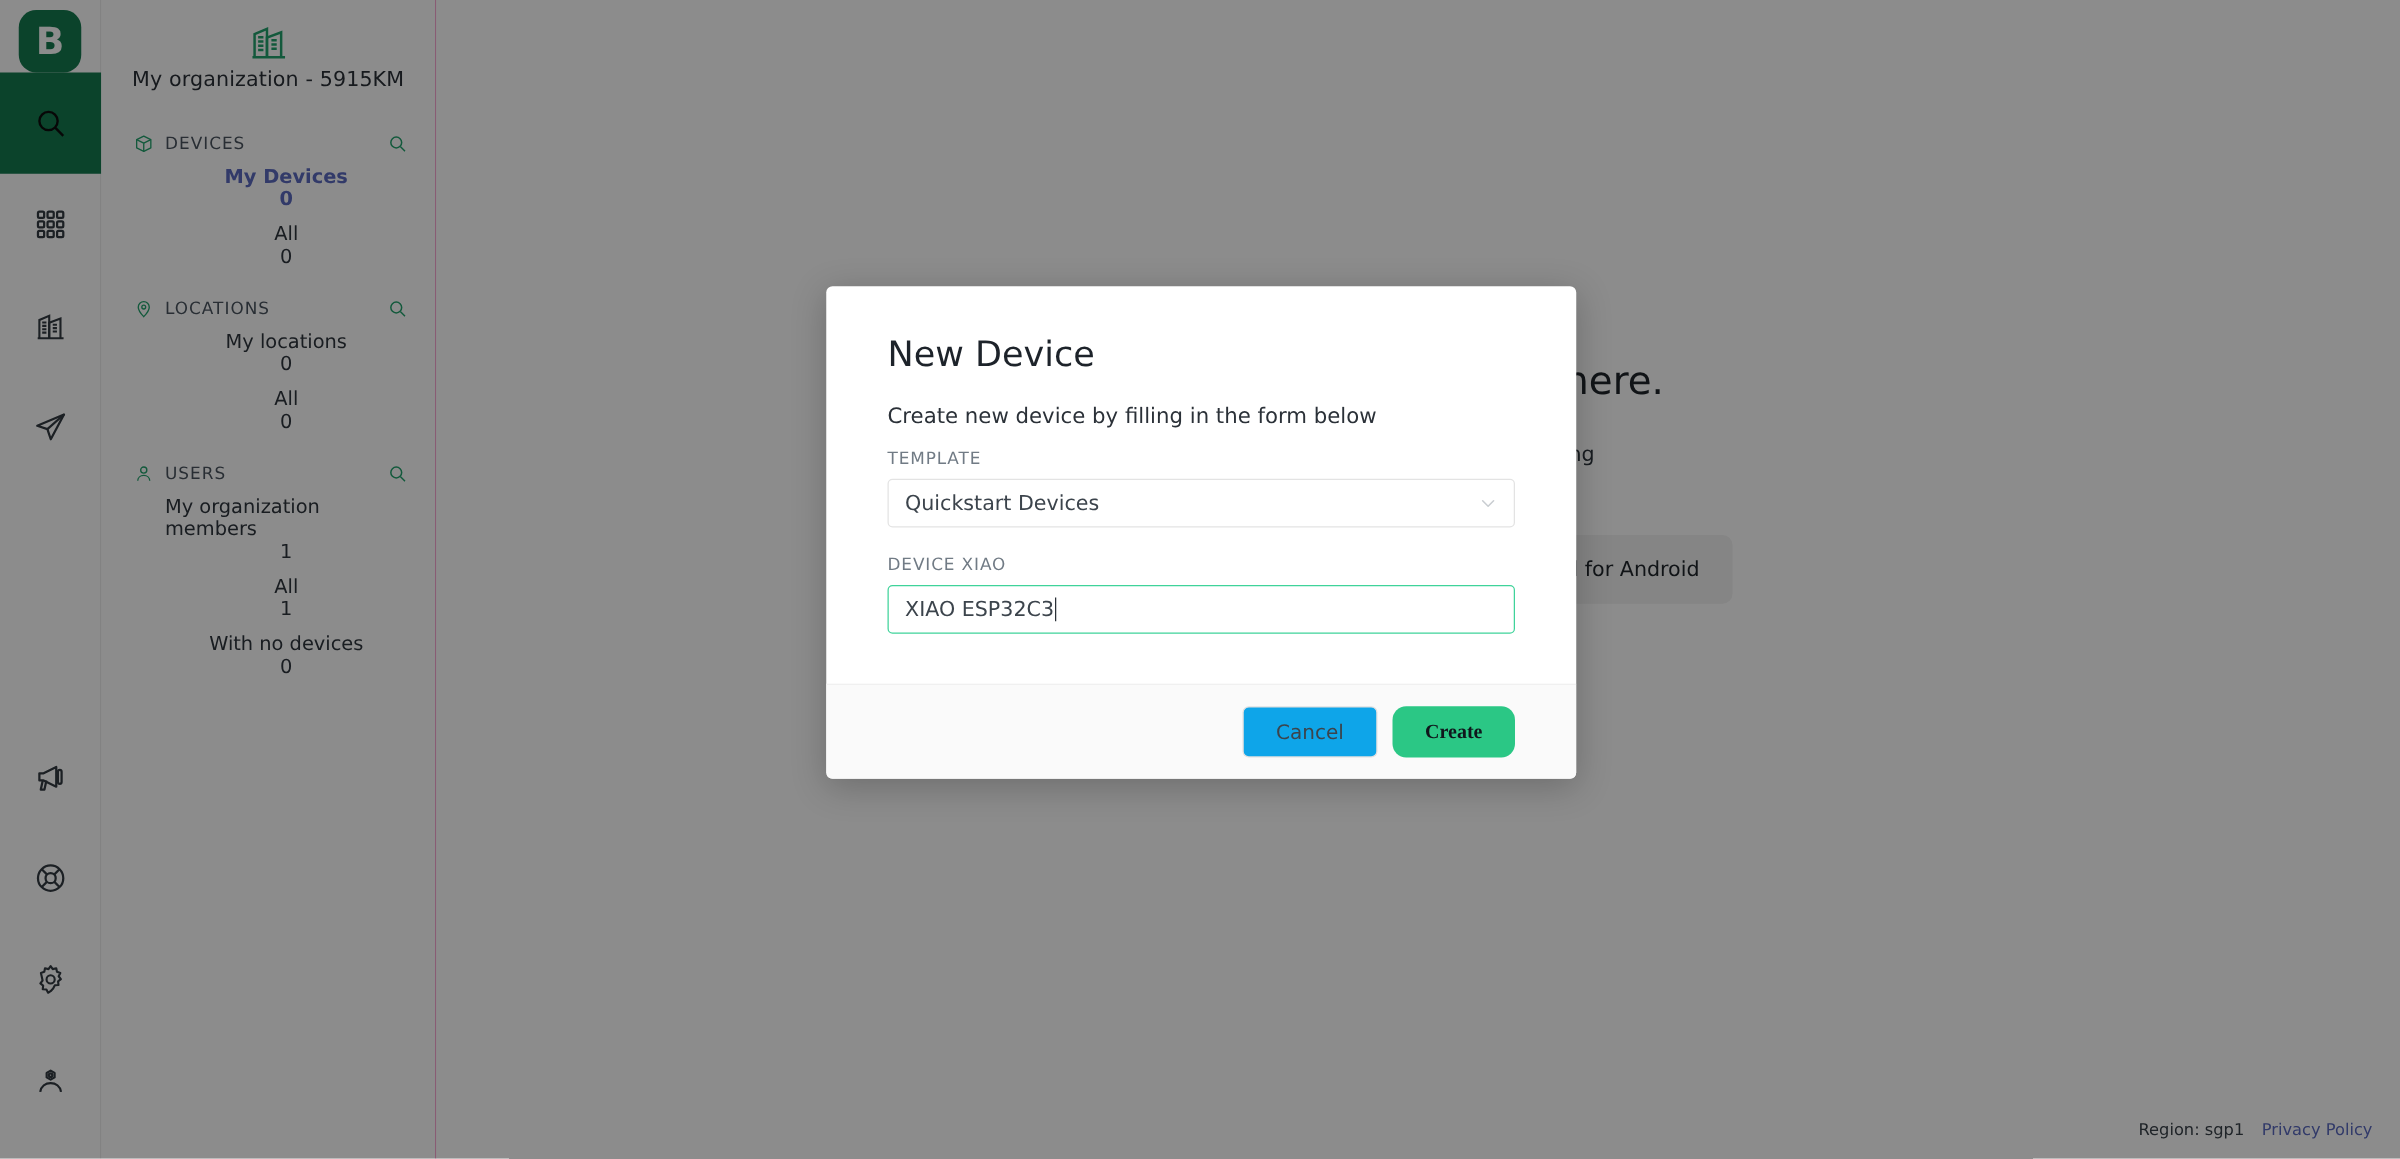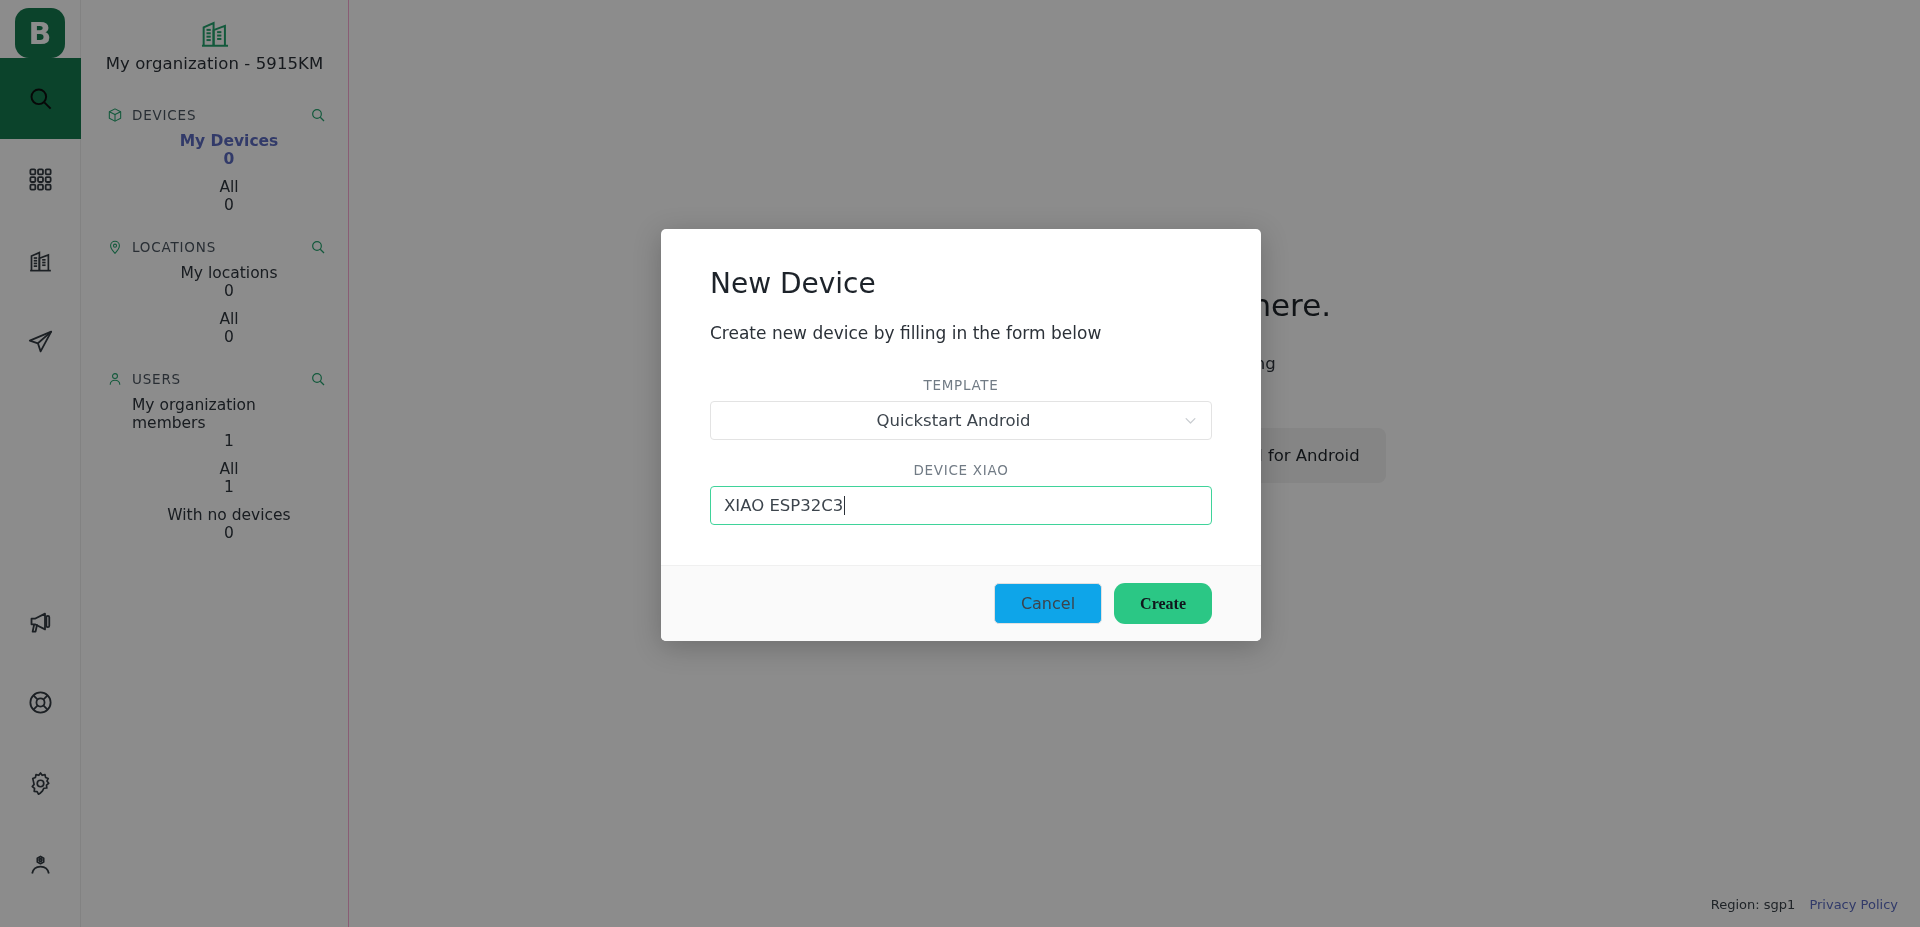--- a/index.html
+++ b/index.html
@@ -144,23 +144,23 @@
     border-radius: 5px;
     box-shadow: 0 6px 28px rgba(0,0,0,.22);
     overflow: hidden;
   }
   .modal-body { padding: 38px 49px 36px; }
   .modal-title {
     font-size: 28px; font-weight: normal; color: #1d232a;
     margin-bottom: 23px;
   }
   .modal-desc {
-    font-size: 17px; color: #2b3138; margin-bottom: 34px;
-  }
-  .field { margin-bottom: 22px; text-align: center; }
+    font-size: 17px; color: #2b3138; margin-bottom: 16px;
+  }
+  .field { margin-bottom: 22px; }
   .field:last-child { margin-bottom: 4px; }
   .field-label {
     font-size: 13.5px; letter-spacing: .7px; color: #717b85;
     margin-bottom: 8px;
   }
   .select-box {
     height: 39px; border: 1px solid #e3e3e3; border-radius: 4px;
     display: flex; align-items: center;
     padding: 0 13px 0 13px;
     font-size: 16.5px; color: #3c444c;
@@ -441,21 +441,21 @@
   <div class="overlay"></div>
 
   <div class="modal">
     <div class="modal-body">
       <div class="modal-title">New Device</div>
       <div class="modal-desc">Create new device by filling in the form below</div>
 
       <div class="field">
         <div class="field-label">TEMPLATE</div>
         <div class="select-box">
-          <span class="sel-value">Quickstart Android</span>
+          <span class="sel-value">Quickstart Devices</span>
           <span class="chevron">
             <svg viewBox="0 0 24 24" fill="none" stroke="currentColor" stroke-width="2" stroke-linecap="round" stroke-linejoin="round">
               <polyline points="5,9 12,16 19,9"></polyline>
             </svg>
           </span>
         </div>
       </div>
 
       <div class="field">
         <div class="field-label">DEVICE XIAO</div>

